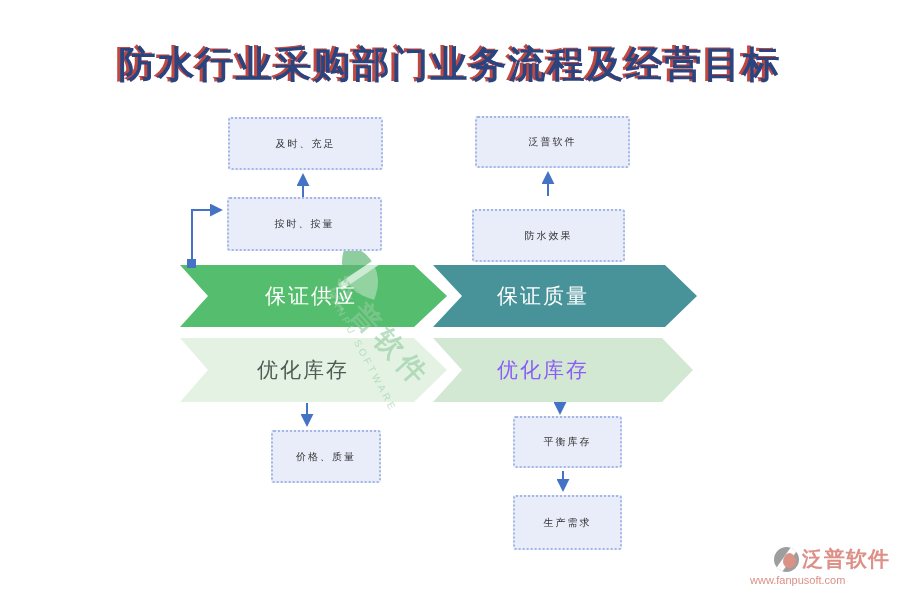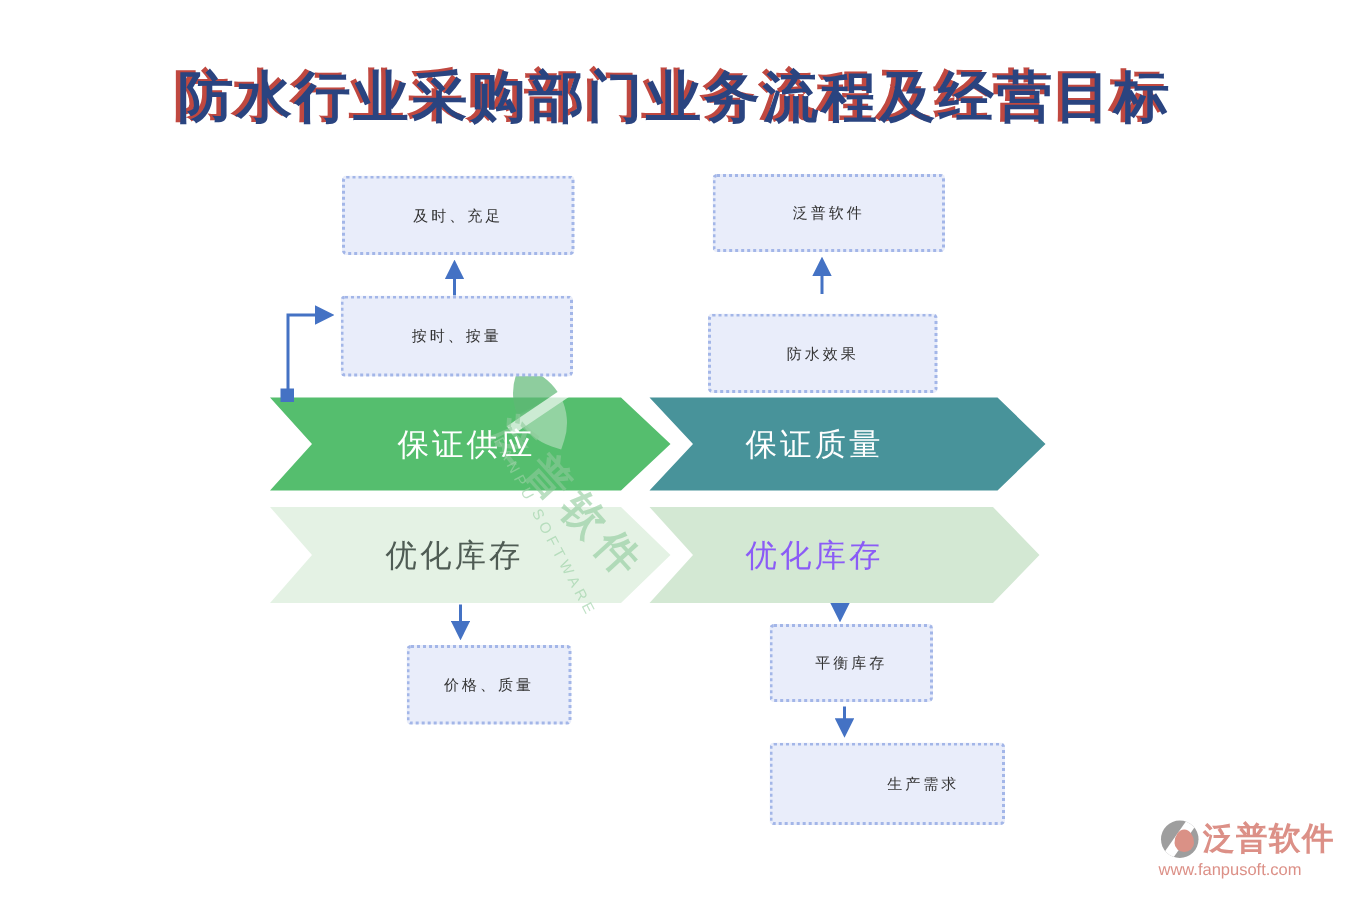--- a/index.html
+++ b/index.html
@@ -17,21 +17,21 @@
   
   .dbox{position:absolute;background:#E9EDFA;border:2px dotted #A3B6E8;border-radius:3px;
         display:flex;align-items:center;justify-content:center;
         font-size:10px;color:#333333;letter-spacing:2px;white-space:nowrap;}
   #box-jishi    {left:228px;top:117px;width:151px;height:49px;}
   #box-anshi    {left:227px;top:197px;width:151px;height:50px;}
   #box-shengchan{left:475px;top:116px;width:151px;height:48px;}
   #box-fangshui {left:472px;top:209px;width:149px;height:49px;}
   #box-jiage    {left:252px;top:430px;width:106px;height:49px;margin-left:19px;}
   #box-pingheng {left:513px;top:416px;width:105px;height:48px;}
-  #box-shengxu  {left:513px;top:495px;width:105px;height:51px;padding-left:48px;}
+  #box-shengxu  {left:513px;top:495px;width:105px;height:51px;}
 
   
   .blabel{position:absolute;display:flex;align-items:center;justify-content:center;
           font-size:21px;letter-spacing:2px;white-space:nowrap;}
   #lbl-supply   {left:208px;top:265px;width:206px;height:62px;color:#FFFFFF;}
   #lbl-quality  {left:443px;top:265px;width:200px;height:62px;color:#FFFFFF;}
   #lbl-cost     {left:208px;top:338px;width:190px;height:64px;color:#4F5C54;}
   #lbl-inventory{left:443px;top:338px;width:200px;height:64px;color:#8b5cf6;}
 
   
@@ -46,21 +46,21 @@
            font-size:10px;letter-spacing:3px;color:#9ED2A8;opacity:.65;white-space:nowrap;}
 
   
   .logo{position:absolute;left:750px;top:545px;width:140px;}
   .logo-row{display:flex;align-items:center;justify-content:flex-end;gap:3px;}
   .logo-mark{width:25px;height:25px;border-radius:50%;background:#9E9E9E;position:relative;overflow:hidden;flex:0 0 auto;}
   .logo-mark::before{content:'';position:absolute;left:8px;top:-6px;width:7px;height:40px;background:#fff;transform:rotate(35deg);}
   .logo-mark::after{content:'';position:absolute;right:3px;top:6px;width:13px;height:15px;background:#DA9186;
                     border-radius:50% 50% 50% 50%/60% 60% 40% 40%;}
   .logo-name{font-size:21px;font-weight:bold;color:#DC9087;letter-spacing:1px;white-space:nowrap;}
-  .logo-url{font-size:11px;color:#DC9087;text-align:center;margin-top:1px;white-space:nowrap;}
+  .logo-url{font-size:11px;color:#DC9087;text-align:left;margin-top:1px;white-space:nowrap;}
 </style>
 </head>
 <body>
 
 <div class="stage">
 
   <div class="title">防水行业采购部门业务流程及经营目标</div>
 
   <svg class="layer" viewBox="0 0 900 600">
     <defs>

